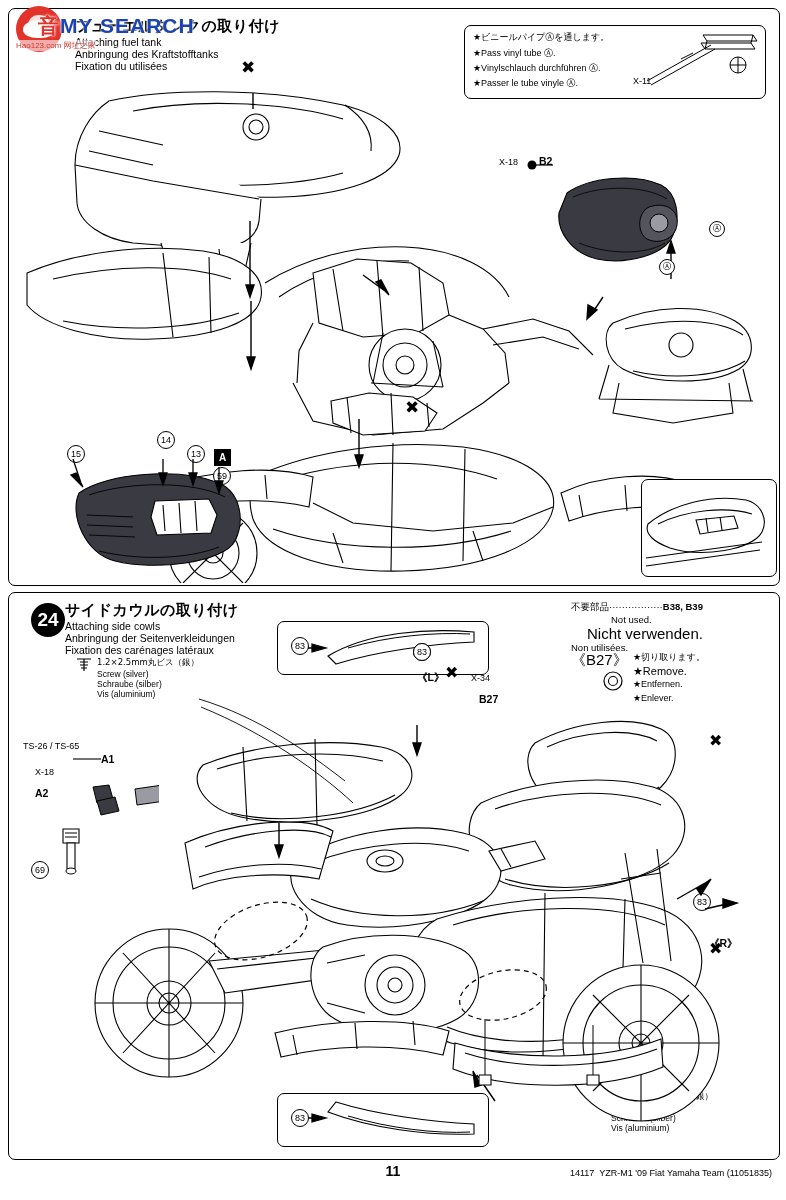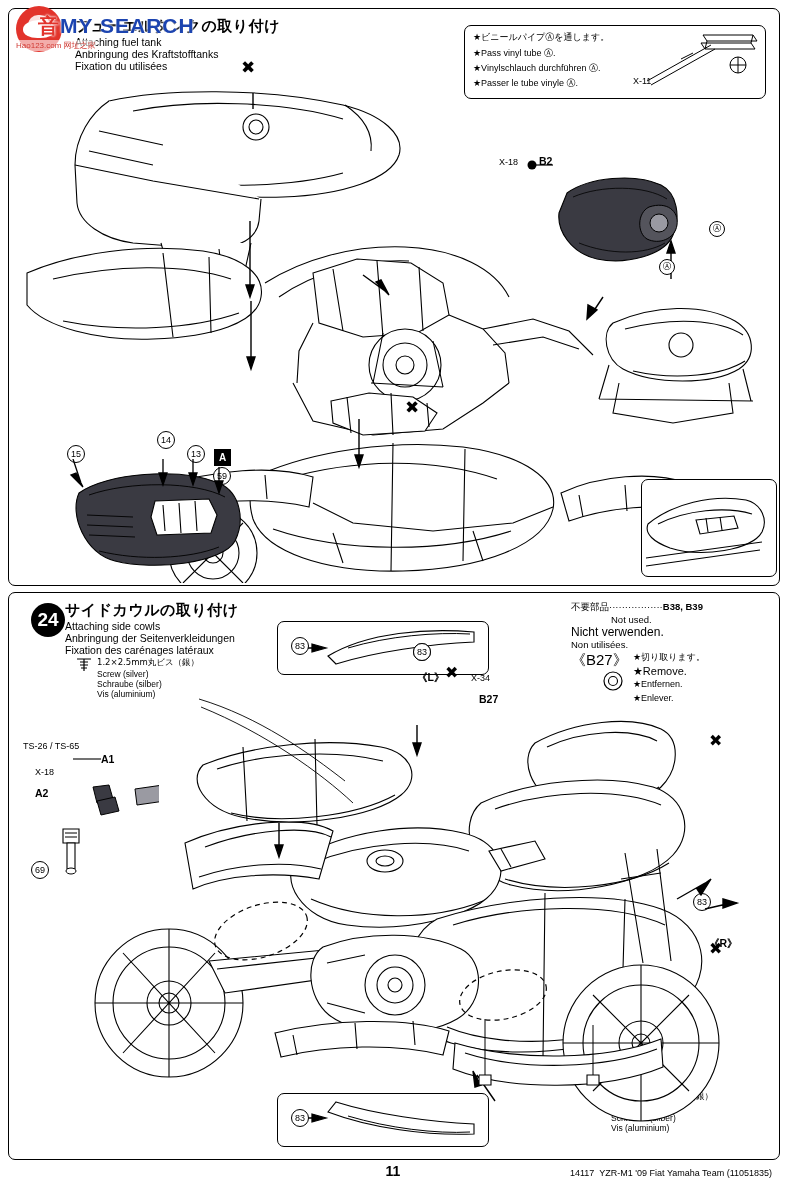--- a/index.html
+++ b/index.html
@@ -236,21 +236,21 @@
       <div class="ttl-en">Attaching side cowls</div>
       <div class="ttl-en">Anbringung der Seitenverkleidungen</div>
       <div class="ttl-en">Fixation des carénages latéraux</div>
     </div>
 
     <div style="position:absolute;left:562px;top:8px;">
       <div style="font-size:9.5px;white-space:nowrap;">
         <span class="jp">不要部品</span><span>·················</span><span class="bld">B38, B39</span>
       </div>
       <div style="font-size:9.5px;padding-left:40px;">Not used.</div>
-      <div style="font-size:12px;">Nicht verwenden.</div>
+      <div style="font-size:15px;text-align:right;">Nicht verwenden.</div>
       <div style="font-size:9.5px;">Non utilisées.</div>
     </div>
 
     <div style="position:absolute;left:562px;top:58px;">
       <div style="font-size:15px;font-weight:normal;">《B27》</div>
       <div style="position:absolute;left:62px;top:0px;font-size:9px;white-space:nowrap;" class="jp">★切り取ります。</div>
       <div style="position:absolute;left:62px;top:14px;font-size:11px;">★Remove.</div>
       <div style="position:absolute;left:62px;top:28px;font-size:9px;">★Entfernen.</div>
       <div style="position:absolute;left:62px;top:42px;font-size:9px;">★Enlever.</div>
       <svg width="24" height="24" style="position:absolute;left:30px;top:18px;">

